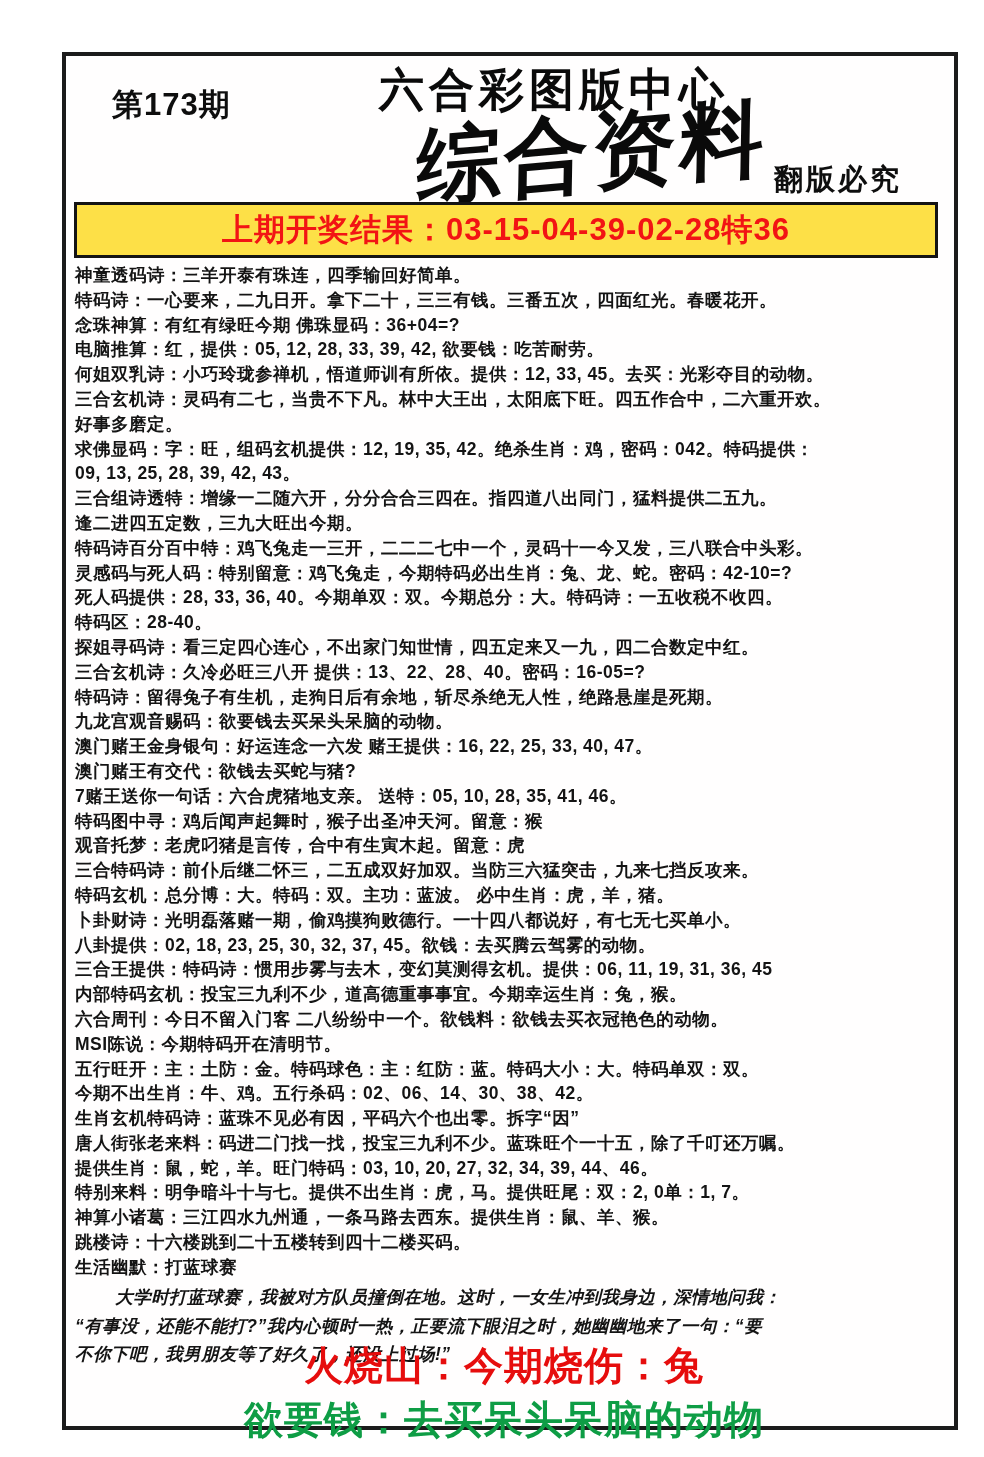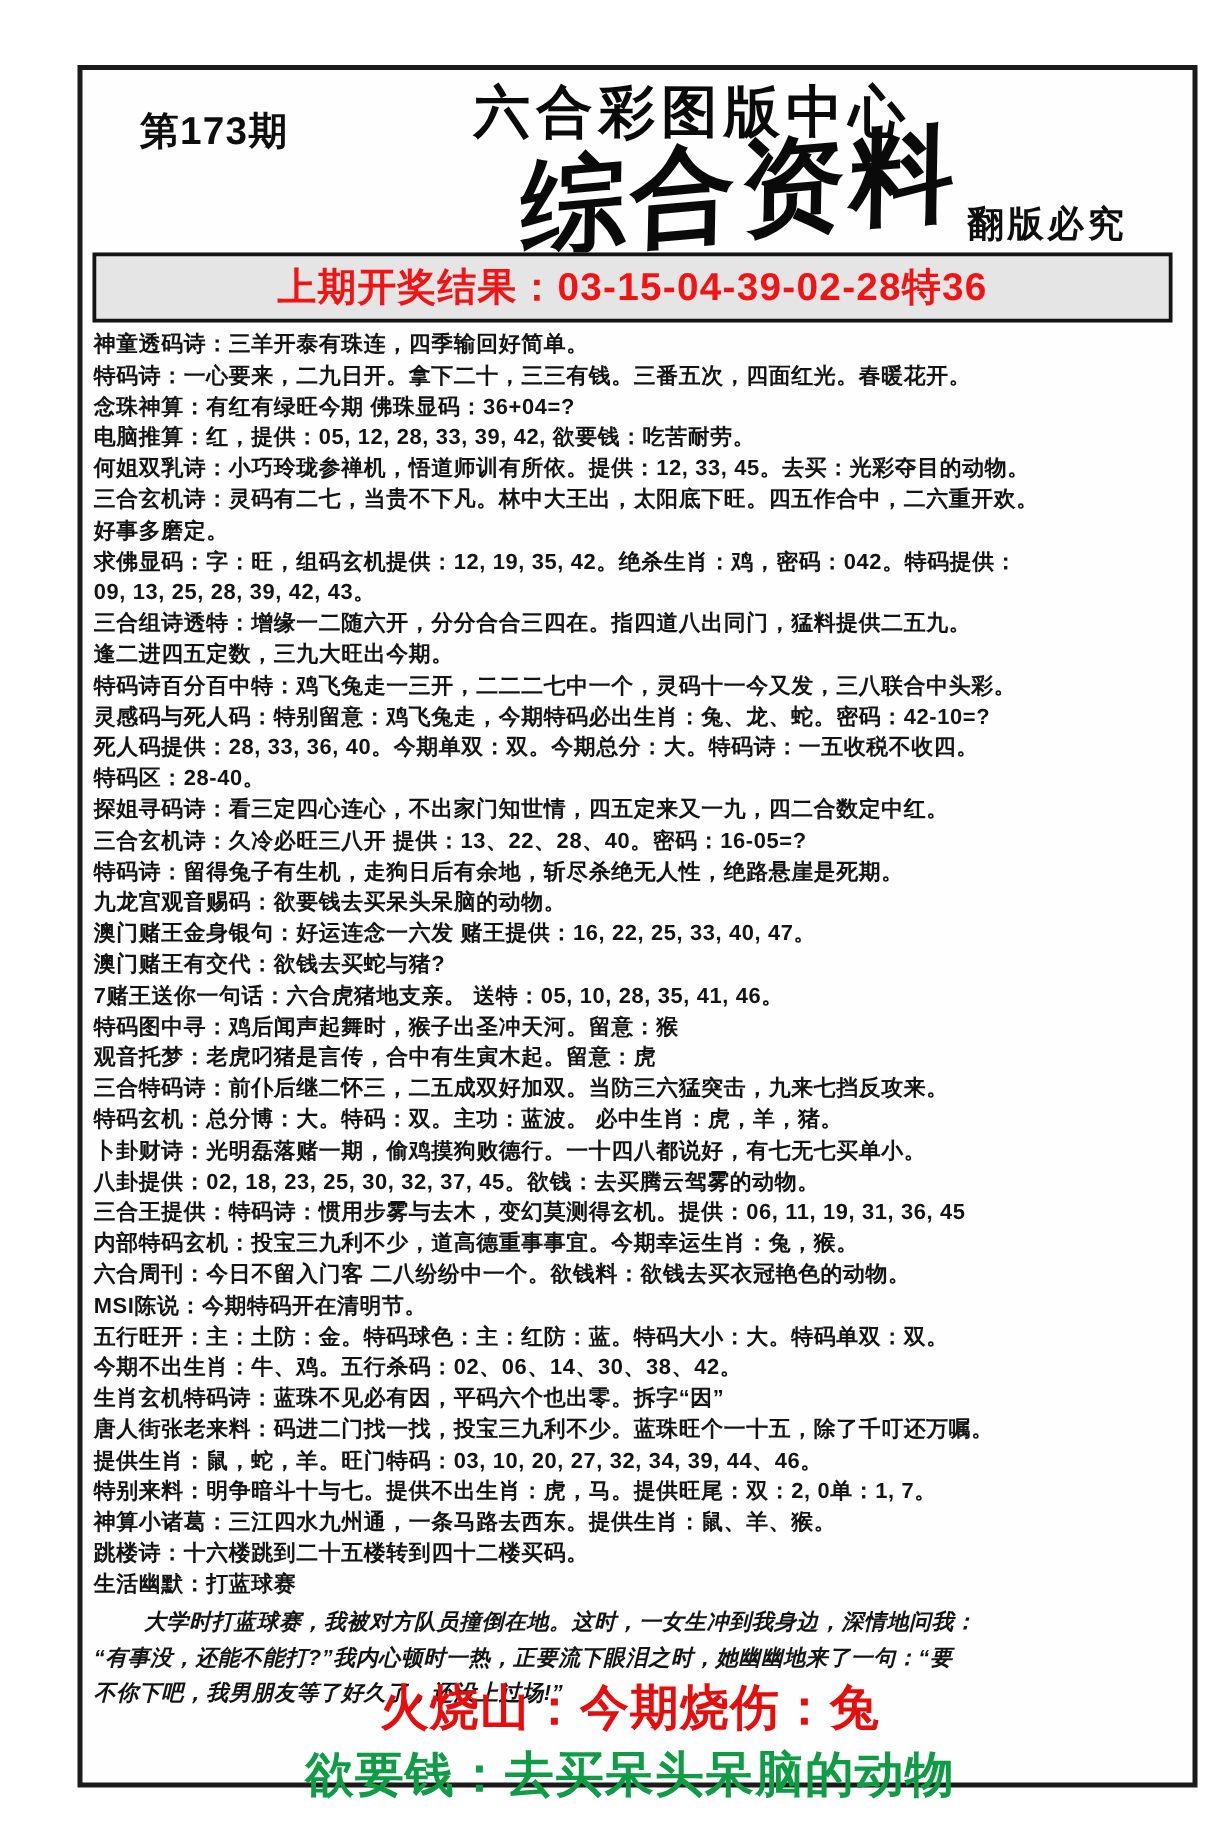--- a/index.html
+++ b/index.html
@@ -29,21 +29,21 @@
   .copy-left{
     position:absolute;left:84px;top:160px;font-size:29px;font-weight:bold;
     color:#0e0e0e;letter-spacing:3px;white-space:nowrap;margin-top:48px;
   }
   .copy-right{
     position:absolute;right:82px;top:160px;font-size:29px;font-weight:bold;
     color:#0e0e0e;letter-spacing:3px;white-space:nowrap;text-align:center;
   }
   .result-box{
     position:absolute;left:74px;top:202px;width:858px;height:50px;
-    border:3px solid #141414;background:#e5e5e5;display:flex;align-items:center;
+    border:3px solid #141414;background:#fde047;display:flex;align-items:center;
     justify-content:center;
   }
   .result-text{
     font-size:31px;font-weight:bold;letter-spacing:1px;white-space:nowrap;
   }
   .body-lines{
     position:absolute;left:75px;top:263px;width:864px;
     font-size:17.5px;font-weight:bold;color:#141414;
   }
   .body-lines .line{

